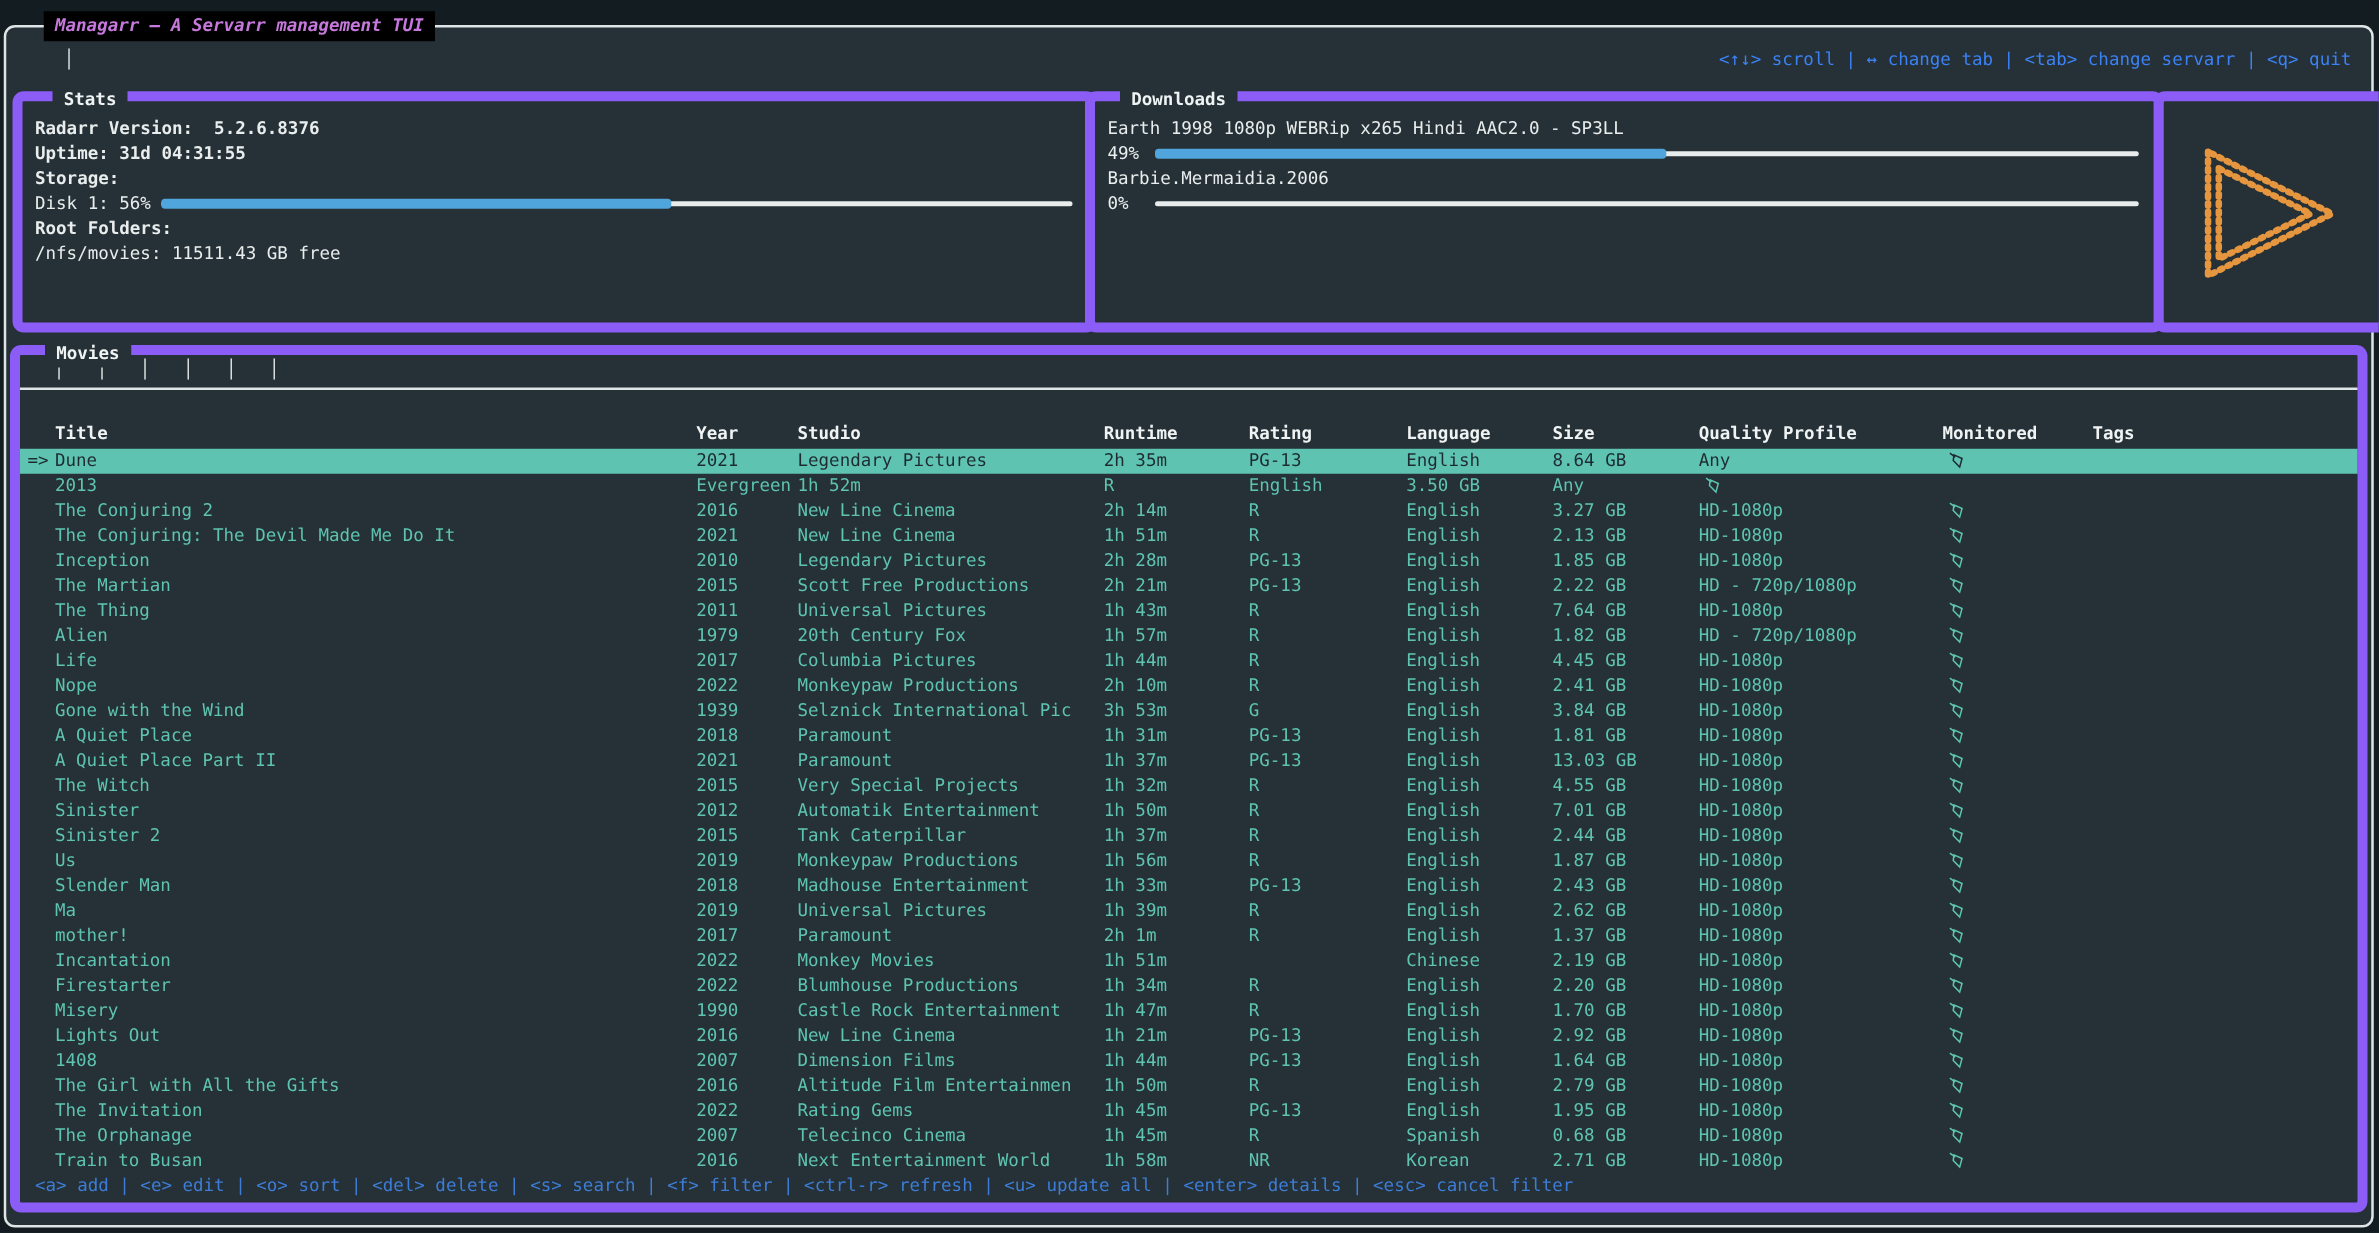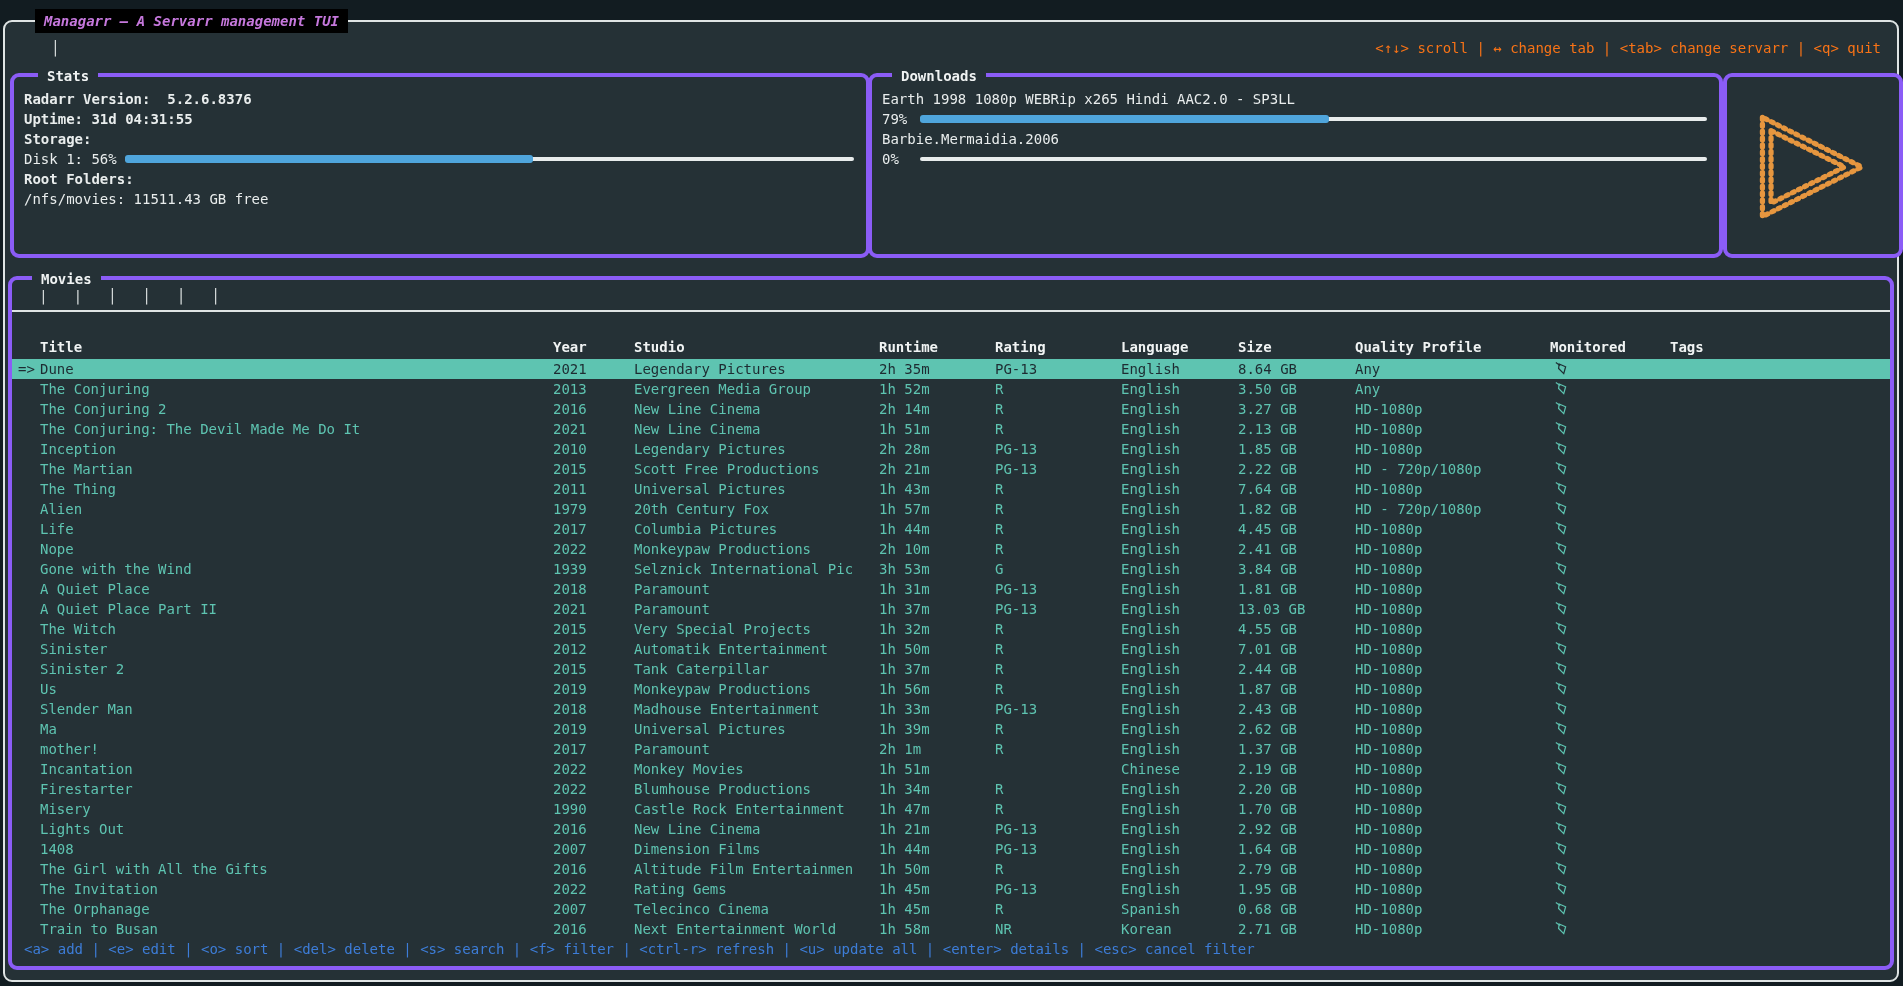--- a/index.html
+++ b/index.html
@@ -9,22 +9,22 @@
           background:#253136;border:2px solid #dfe4e4;border-radius:9px;}
   .ptitle{position:absolute;top:-12px;background:#253136;padding:0 9px;
           font-weight:bold;color:#f0f3f3;white-space:pre;line-height:22px;}
   .app-title{position:absolute;top:-13px;left:30px;background:#000000;padding:0 9px;
              color:#c678dd;font-weight:bold;font-style:italic;white-space:pre;line-height:24px;}
   .topbar{position:absolute;top:15px;left:34px;right:16px;height:22px;display:flex;align-items:center;}
   .servarr-tabs{display:flex;align-items:center;font-weight:bold;}
   .stab{color:#eef2f2;white-space:pre;cursor:default;}
   .stab.active{color:#e6963f;}
   .stab + .stab::before{content:"│";color:#dfe4e4;font-weight:normal;margin:0 12px;}
-  .keyhints{color:#f97316;white-space:pre;margin-left:auto;}
-  .panel{position:absolute;border:4px solid #8b5cf6;border-radius:9px;background:#253136;}
+  .keyhints{color:#3b82f6;white-space:pre;margin-left:auto;}
+  .panel{position:absolute;border:8px solid #8b5cf6;border-radius:9px;background:#253136;}
   .stats-panel{left:5px;top:51px;width:852px;height:177px;}
   .downloads-panel{left:863px;top:51px;width:847px;height:177px;}
   .logo-panel{left:1718px;top:51px;width:172px;height:177px;display:flex;align-items:center;justify-content:center;}
   .pbody{padding:12px 10px 0 10px;}
   .sline{height:20px;line-height:20px;white-space:pre;}
   .bold{font-weight:bold;}
   .bar-line{display:flex;align-items:center;}
   .bar-line .lbl{white-space:pre;}
   .bar{flex:1;height:4px;background:#e8ecec;border-radius:2px;margin-left:8px;margin-right:2px;position:relative;}
   .fill{position:absolute;left:0;top:-2px;height:8px;background:#4fa5dc;border-radius:3px;width:0;}
@@ -79,21 +79,21 @@
     </div>
   </div>
 
   <div class="panel downloads-panel">
     <span class="ptitle" style="left:20px;">Downloads</span>
     <div class="pbody">
 
     <div class="ditem">
         <div class="dname">Earth 1998 1080p WEBRip x265 Hindi AAC2.0 - SP3LL</div>
         <div class="dbar-line">
-          <span class="dlbl">79%</span>
+          <span class="dlbl">49%</span>
           <span class="bar">
               <span class="fill" style="width: 52%;"></span>
             </span>
         </div>
       </div>
         <div class="ditem">
         <div class="dname">Barbie.Mermaidia.2006</div>
         <div class="dbar-line">
           <span class="dlbl">0%</span>
           <span class="bar">
@@ -154,21 +154,20 @@
         <span class="cell">8.64 GB</span>
         <span class="cell">Any</span>
         <span class="cell"><svg class="tag-icon" viewBox="0 0 16 16">
               <path d="M5.5 2.6 L12.4 5.6 L10.4 13 L4.9 7.4 Z"></path>
               <path d="M2 1 L6.6 4.4"></path>
             </svg></span>
         <span class="cell"></span>
       </div>
         <div class="trow grid">
         <span class="cell"></span>
-        <span class="cell">The Conjuring</span>
         <span class="cell">2013</span>
         <span class="cell">Evergreen Media Group</span>
         <span class="cell">1h 52m</span>
         <span class="cell">R</span>
         <span class="cell">English</span>
         <span class="cell">3.50 GB</span>
         <span class="cell">Any</span>
         <span class="cell"><svg class="tag-icon" viewBox="0 0 16 16">
               <path d="M5.5 2.6 L12.4 5.6 L10.4 13 L4.9 7.4 Z"></path>
               <path d="M2 1 L6.6 4.4"></path>

